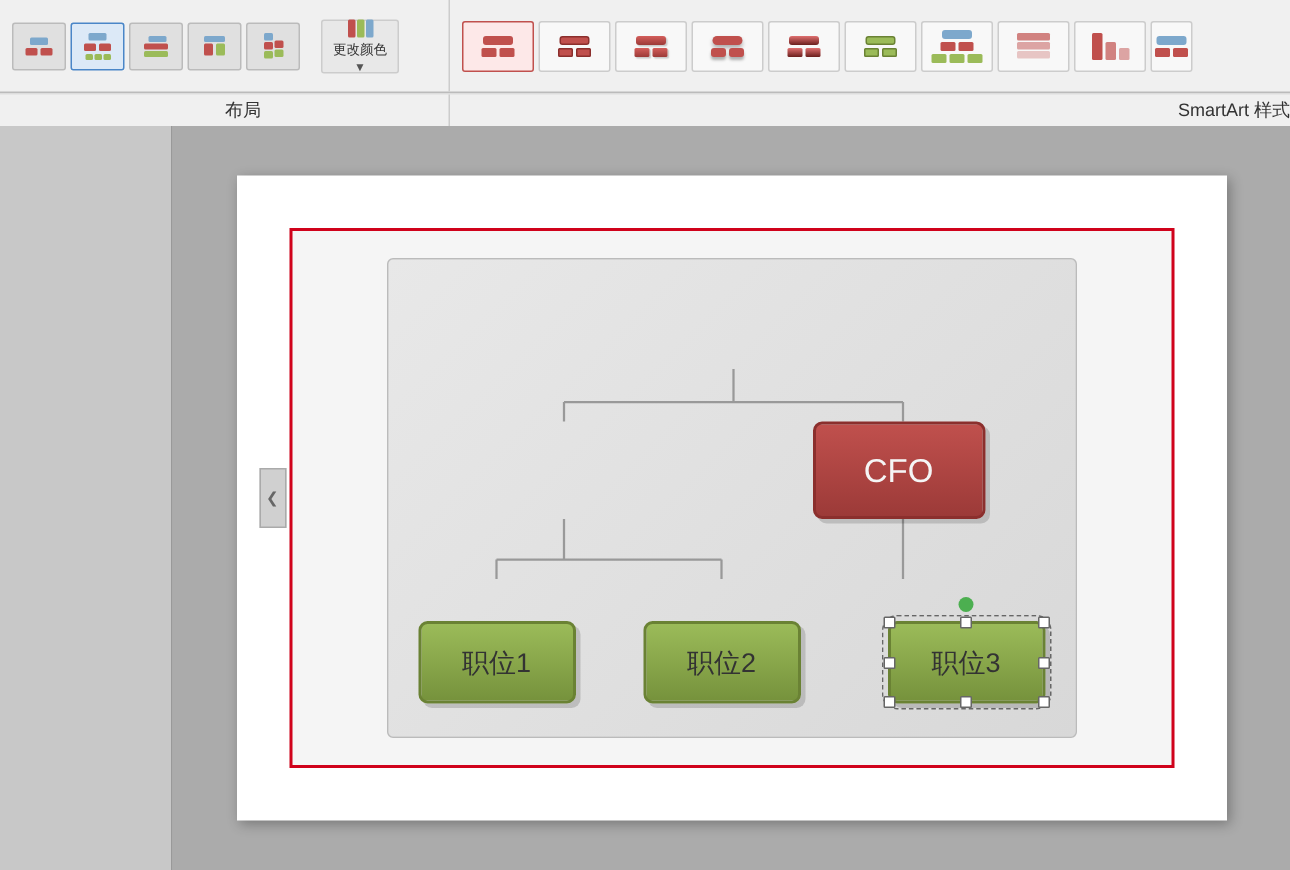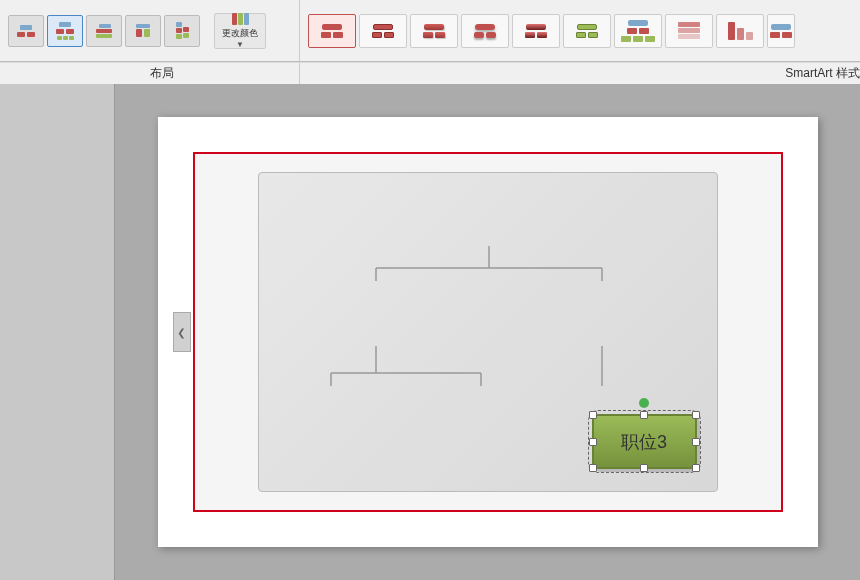--- a/index.html
+++ b/index.html
@@ -661,22 +661,31 @@
             <line x1="117" y1="173" x2="117" y2="200" stroke="#999" stroke-width="1.5"></line>
             <line x1="72" y1="200" x2="222" y2="200" stroke="#999" stroke-width="1.5"></line>
             <line x1="72" y1="200" x2="72" y2="213" stroke="#999" stroke-width="1.5"></line>
             <line x1="222" y1="200" x2="222" y2="213" stroke="#999" stroke-width="1.5"></line>
 
             <line x1="343" y1="173" x2="343" y2="213" stroke="#999" stroke-width="1.5"></line>
           </svg>
 
 
 
-
-
+          <div class="node-cfo">
+            <span>CFO</span>
+          </div>
+
+          <div class="node-pos1">
+            <span>职位1</span>
+          </div>
+
+          <div class="node-pos2">
+            <span>职位2</span>
+          </div>
 
           <div class="node-pos3" style="outline: 1.5px dashed #666; outline-offset: 3px;">
             <span>职位3</span>
 
             <div class="handle-connector" style="top:-18px;left:50%;transform:translateX(-50%);"></div>
 
             <div class="selection-handle" style="top:-5px;left:-5px;"></div>
             <div class="selection-handle" style="top:-5px;left:50%;transform:translateX(-50%);"></div>
             <div class="selection-handle" style="top:-5px;right:-5px;"></div>
             <div class="selection-handle" style="top:50%;transform:translateY(-50%);left:-5px;"></div>

